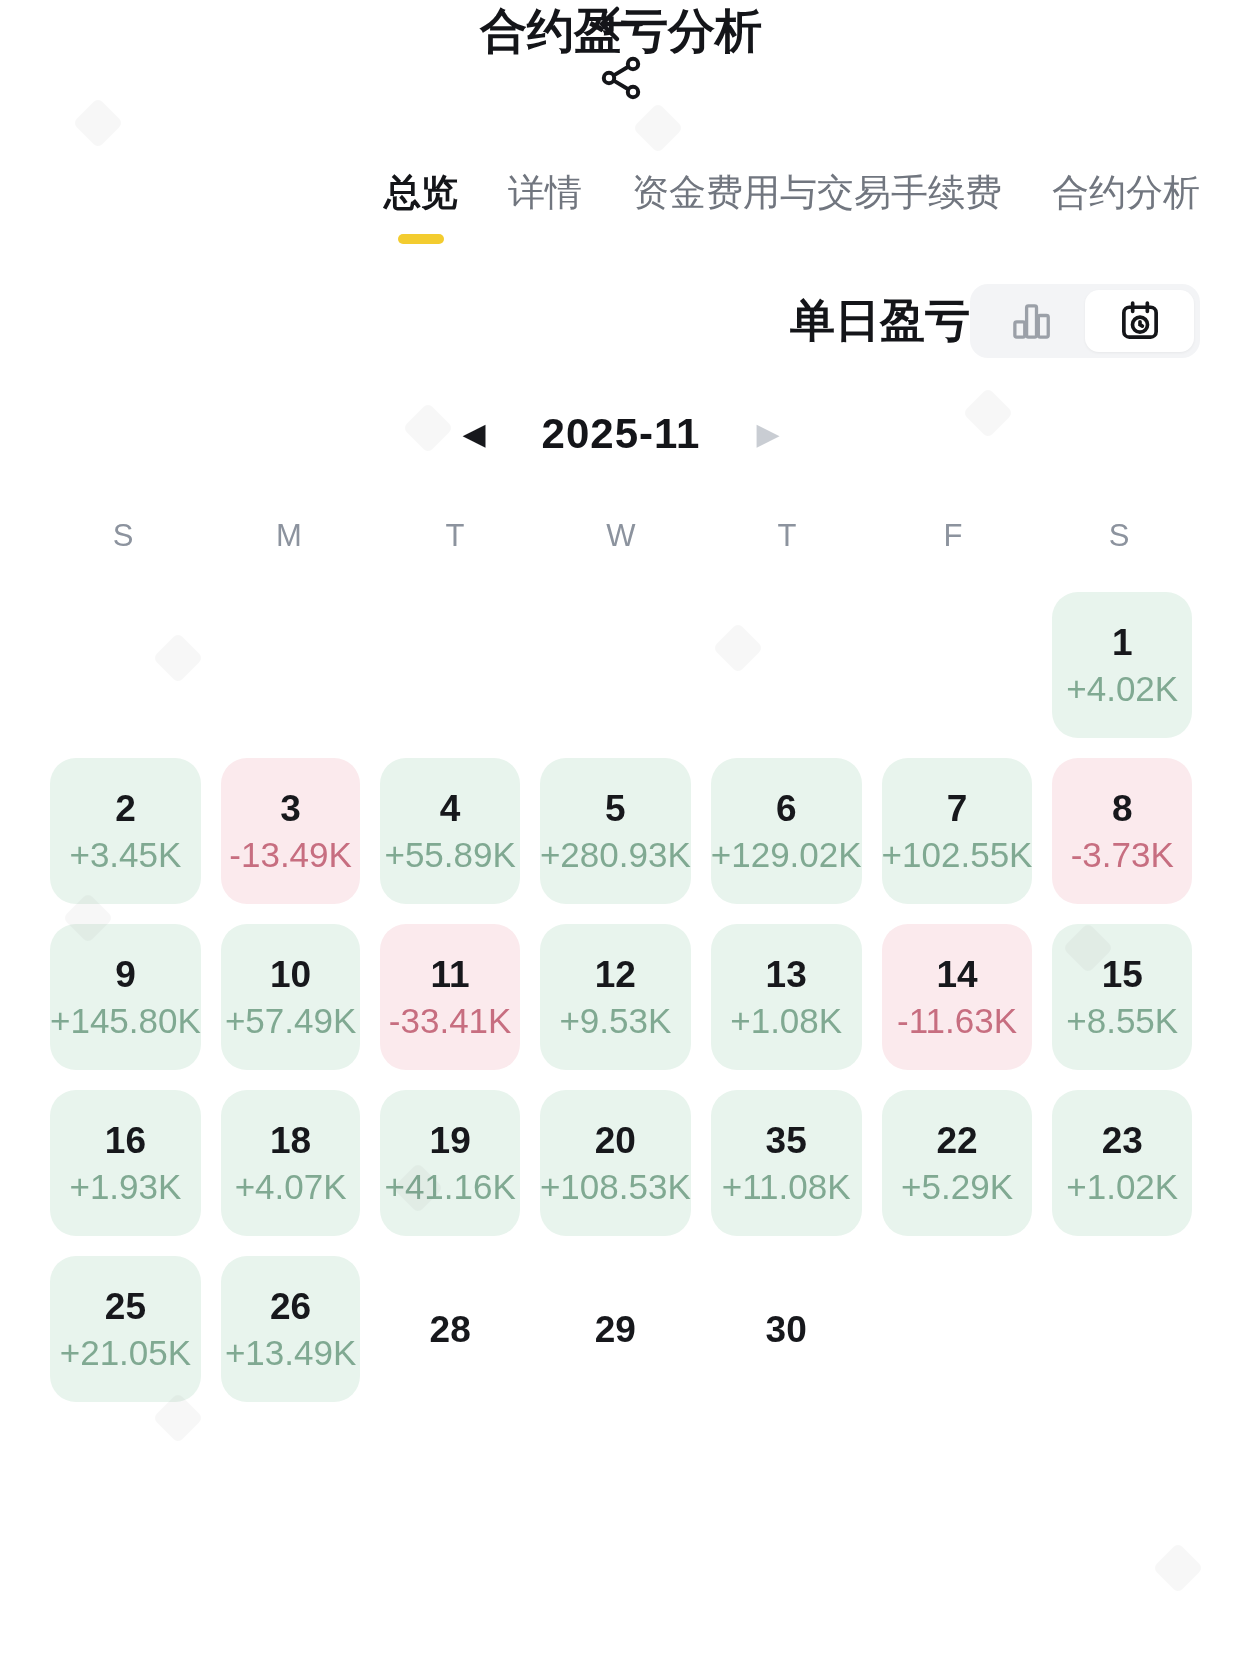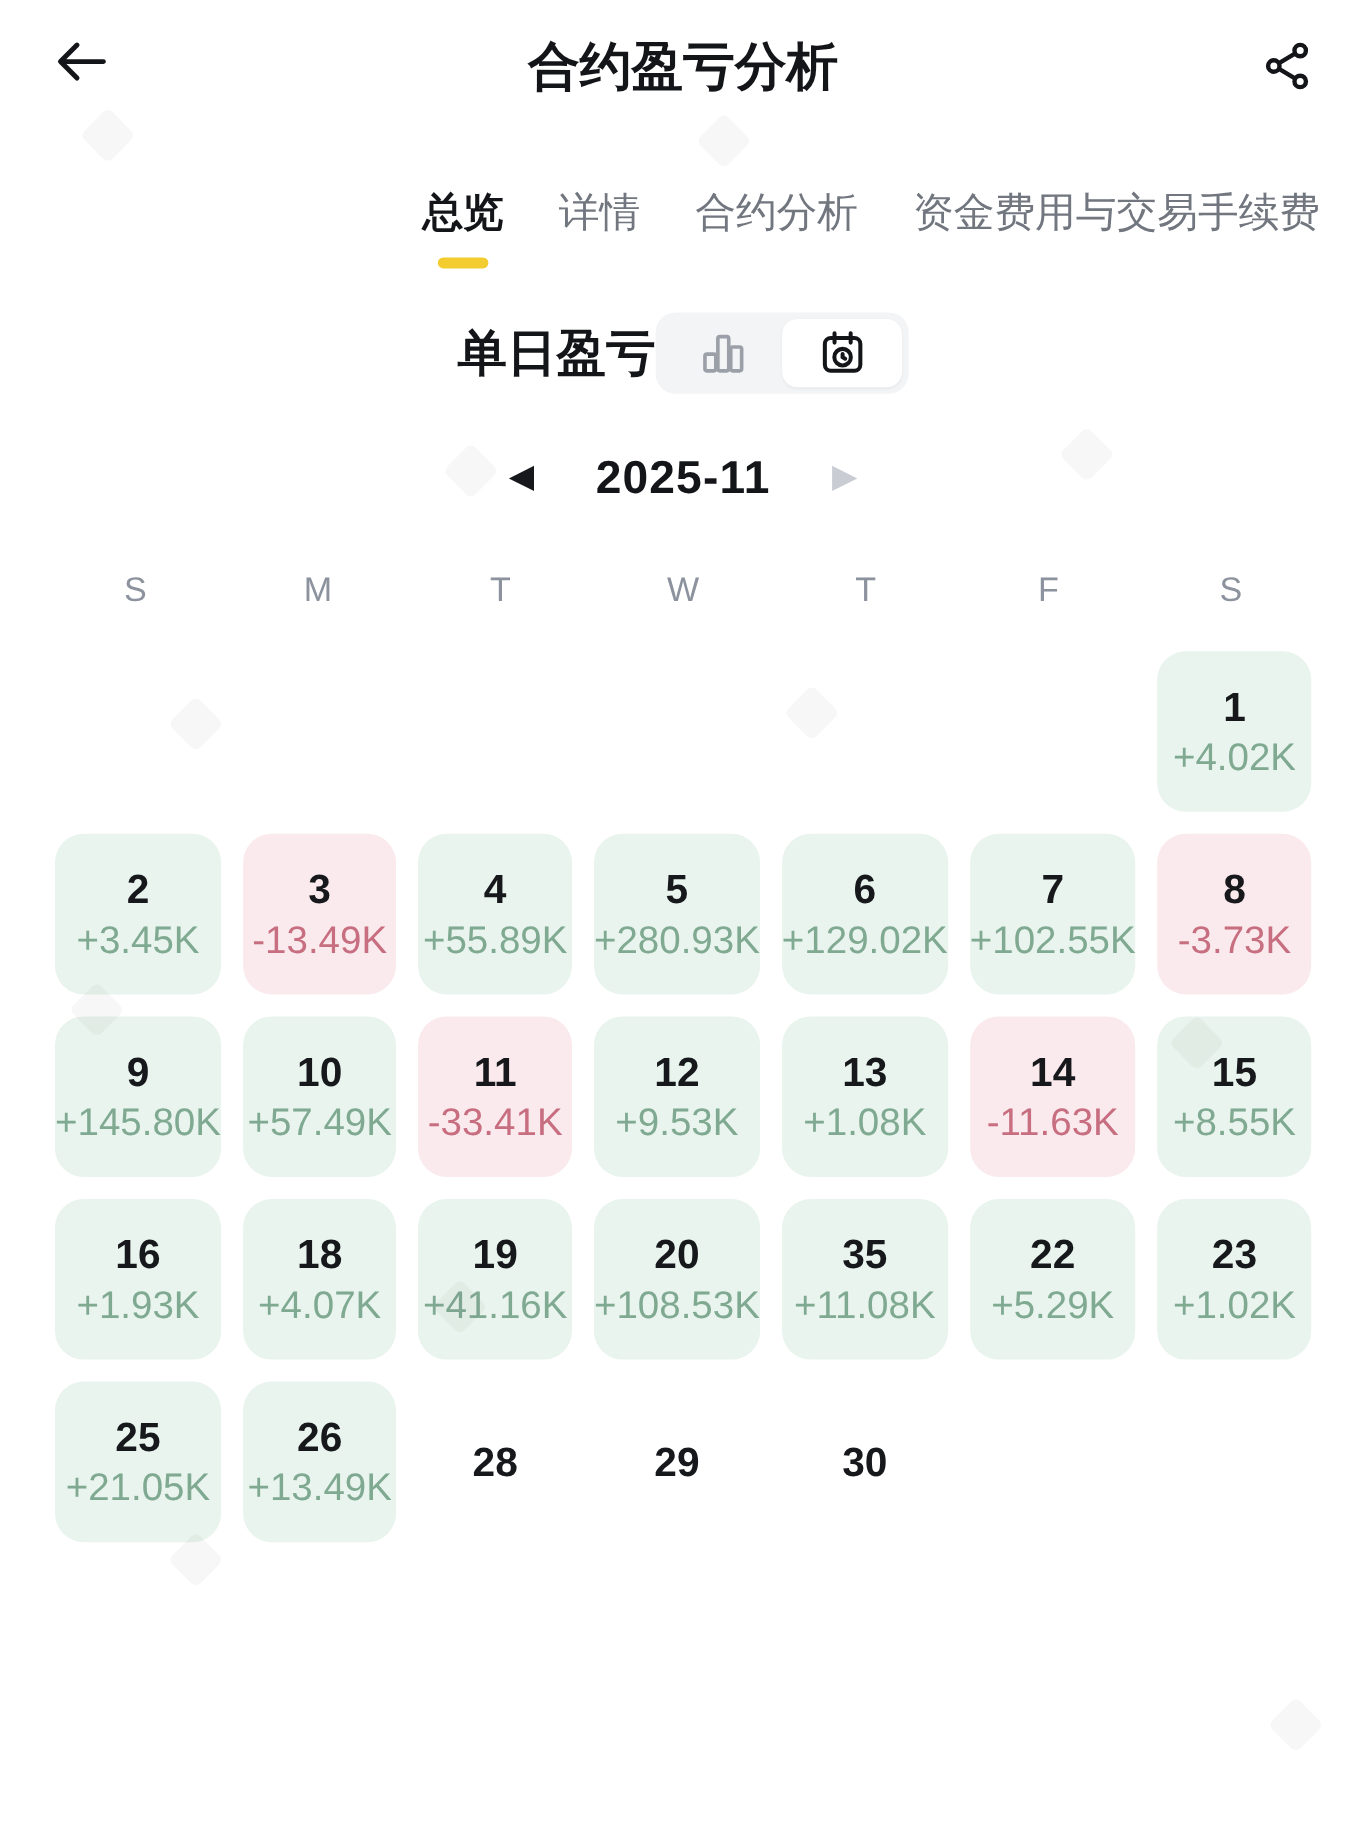--- a/index.html
+++ b/index.html
@@ -12,39 +12,39 @@
     --muted-text:#8C939E;
   }
   *{margin:0;padding:0;box-sizing:border-box;}
   html,body{background:#ffffff;}
   body{
     width:1242px;height:1680px;position:relative;overflow:hidden;
     font-family:"Liberation Sans","DejaVu Sans",sans-serif;color:#17181C;
   }
   
   .header{
-    height:120px;display:flex;align-items:center;justify-content:space-between;
-    padding:0 48px;position:relative;
+    height:120px;display:flex;align-items:center;justify-content:flex-start;
+    padding:0 48px;position:relative;flex-direction:column;
   }
   .back-btn{font-size:54px;font-weight:600;line-height:1;cursor:pointer;color:#141519;}
   .header-title{
     position:absolute;left:0;right:0;text-align:center;
     font-size:47px;font-weight:700;color:#141519;pointer-events:none;
   }
   .share-btn{cursor:pointer;display:flex;align-items:center;}
   
   .tabs{display:flex;align-items:flex-end;gap:50px;padding:48px 42px 0 42px;justify-content:flex-end;}
   .tab{font-size:37px;color:#71767F;cursor:pointer;position:relative;padding-bottom:26px;white-space:nowrap;}
   .tab.active{color:#141519;font-weight:700;}
   .tab.active::after{
     content:"";position:absolute;left:50%;transform:translateX(-50%);
     bottom:0;width:46px;height:10px;border-radius:6px;background:var(--accent-yellow);
   }
   
-  .section-row{display:flex;align-items:center;justify-content:center;padding:40px 42px 0 42px;}
+  .section-row{display:flex;align-items:center;justify-content:flex-end;padding:40px 42px 0 42px;}
   .section-title{font-size:45px;font-weight:700;color:#141519;}
   .view-toggle{
     display:flex;background:#F3F4F6;border-radius:18px;padding:6px;height:74px;width:230px;
   }
   .view-toggle .seg{
     flex:1;display:flex;align-items:center;justify-content:center;border-radius:14px;cursor:pointer;
   }
   .view-toggle .seg.selected{background:#ffffff;box-shadow:0 1px 3px rgba(0,0,0,.05);}
   
   .month-nav{display:flex;align-items:center;justify-content:center;gap:56px;margin-top:52px;}
@@ -106,22 +106,22 @@
           <circle cx="18" cy="19" r="2.6"></circle>
         <path d="M8.4 10.7 L15.6 6.4 M8.4 13.3 L15.6 17.6"></path>
       </g>
     </svg>
   </span>
 </div>
 
 <div class="tabs">
   <div class="tab active">总览</div>
   <div class="tab">详情</div>
+  <div class="tab">资金费用与交易手续费</div>
   <div class="tab">合约分析</div>
-  <div class="tab">资金费用与交易手续费</div>
 </div>
 
 <div class="section-row">
   <div class="section-title">单日盈亏</div>
   <div class="view-toggle">
     <div class="seg">
       <svg width="44" height="44" viewBox="0 0 24 24">
         <g fill="none" stroke="#9BA0A8" stroke-width="1.8" stroke-linejoin="round">
           <rect x="3.2" y="12.5" width="5.4" height="8.3" rx="1"></rect>
           <rect x="9.6" y="3.8" width="5.4" height="17" rx="1"></rect>

